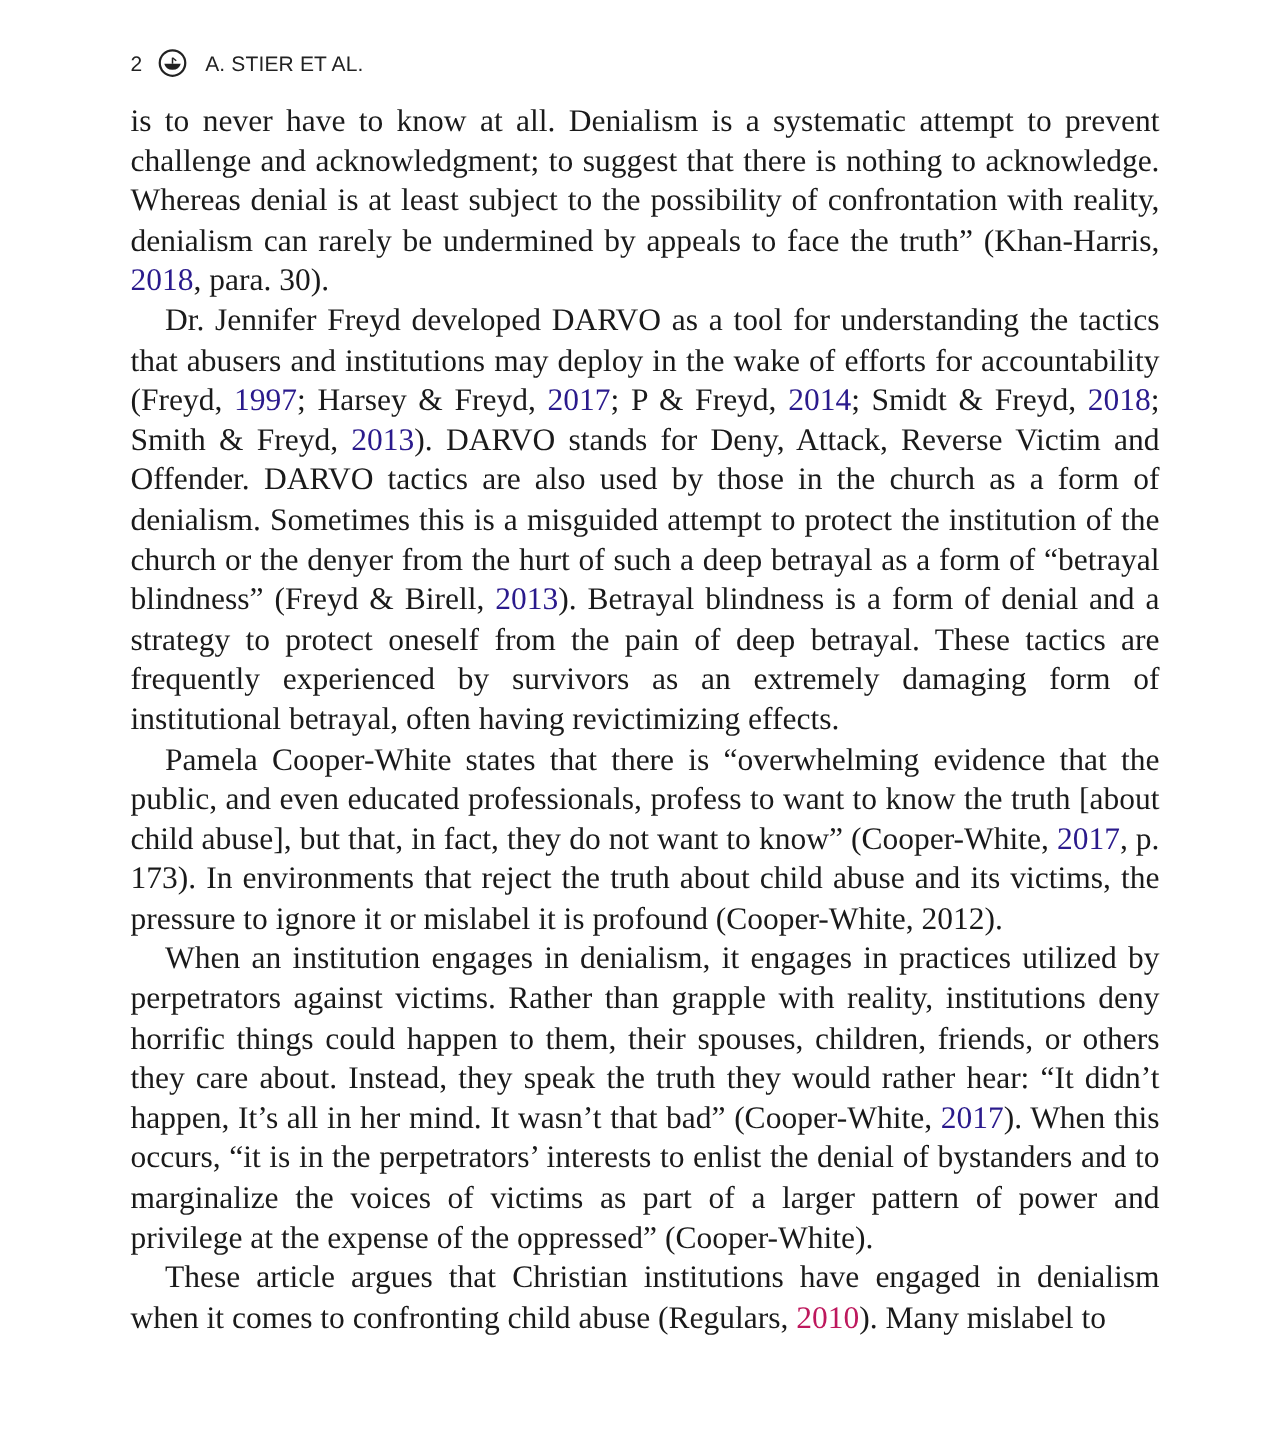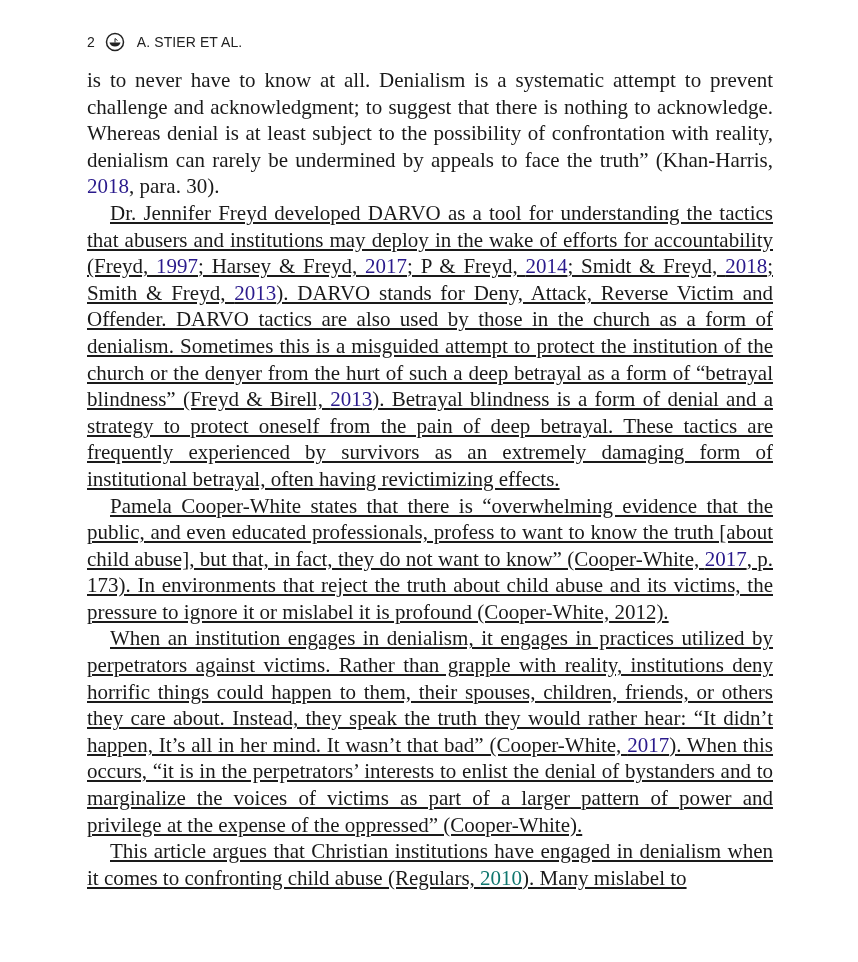--- a/index.html
+++ b/index.html
@@ -15,21 +15,21 @@
   .header .pageno { margin-right: 10px; }
   .header .logo { width: 20px; height: 20px; margin-right: 12px; display: inline-block; }
   .header .running { letter-spacing: 0.1px; text-align: right; }
 
   .body-text {
     position: absolute; left: 87px; top: 67px; width: 686px;
     font-family: "Liberation Serif", serif; font-size: 21px; line-height: 26.6px;
     text-align: justify; hyphens: manual;
   }
   .body-text p { margin: 0; }
-  .body-text p.indent { text-indent: 23px; text-decoration: underline; }
+  .body-text p.indent { text-indent: 23px; }
   .cite { color: #2a1a8c; }
 </style>
 </head>
 <body>
 
 <div class="header">
   <span class="pageno">2</span>
   <span class="logo">
     <svg width="20" height="20" viewBox="0 0 20 20">
       <circle cx="10" cy="10" r="8.5" fill="none" stroke="#222" stroke-width="1.5"></circle>
@@ -39,14 +39,14 @@
     </svg>
   </span>
   <span class="running">A. STIER ET AL.</span>
 </div>
 
 <div class="body-text" id="body-text">
   <p><span>is to never have to know at all. Denialism is a systematic attempt to prevent challenge and acknowledgment; to suggest that there is nothing to acknowl­edge. Whereas denial is at least subject to the possibility of confrontation with reality, denialism can rarely be undermined by appeals to face the truth” (Khan-Harris, </span><span class="cite" style="color: rgb(42, 26, 140);">2018</span><span>, para. 30).</span></p>
   <p class="indent"><span>Dr. Jennifer Freyd developed DARVO as a tool for understanding the tactics that abusers and institutions may deploy in the wake of efforts for accountability (Freyd, </span><span class="cite" style="color: rgb(42, 26, 140);">1997</span><span>; Harsey &amp; Freyd, </span><span class="cite" style="color: rgb(42, 26, 140);">2017</span><span>; P &amp; Freyd, </span><span class="cite" style="color: rgb(42, 26, 140);">2014</span><span>; Smidt &amp; Freyd, </span><span class="cite" style="color: rgb(42, 26, 140);">2018</span><span>; Smith &amp; Freyd, </span><span class="cite" style="color: rgb(42, 26, 140);">2013</span><span>). DARVO stands for Deny, Attack, Reverse Victim and Offender. DARVO tactics are also used by those in the church as a form of denialism. Sometimes this is a misguided attempt to protect the institution of the church or the denyer from the hurt of such a deep betrayal as a form of “betrayal blindness” (Freyd &amp; Birell, </span><span class="cite" style="color: rgb(42, 26, 140);">2013</span><span>). Betrayal blindness is a form of denial and a strategy to protect oneself from the pain of deep betrayal. These tactics are frequently experienced by survivors as an extremely damaging form of institutional betrayal, often having revictimizing effects.</span></p>
   <p class="indent"><span>Pamela Cooper-White states that there is “overwhelming evidence that the public, and even educated professionals, profess to want to know the truth [about child abuse], but that, in fact, they do not want to know” (Cooper-White, </span><span class="cite" style="color: rgb(42, 26, 140);">2017</span><span>, p. 173). In environments that reject the truth about child abuse and its victims, the pressure to ignore it or mislabel it is profound (Cooper-White, 2012).</span></p>
   <p class="indent"><span>When an institution engages in denialism, it engages in practices utilized by perpetrators against victims. Rather than grapple with reality, institutions deny horrific things could happen to them, their spouses, children, friends, or others they care about. Instead, they speak the truth they would rather hear: “It didn’t happen, It’s all in her mind. It wasn’t that bad” (Cooper-White, </span><span class="cite" style="color: rgb(42, 26, 140);">2017</span><span>). When this occurs, “it is in the perpetrators’ interests to enlist the denial of bystanders and to marginalize the voices of victims as part of a larger pattern of power and privilege at the expense of the oppressed” (Cooper-White).</span></p>
-  <p class="indent"><span>This article argues that Christian institutions have engaged in denialism when it comes to confronting child abuse (Regulars, </span><span class="cite" style="color: #0f766e;">2010</span><span>). Many mislabel to</span></p>
+  <p class="indent"><span>These article argues that Christian institutions have engaged in denialism when it comes to confronting child abuse (Regulars, </span><span class="cite" style="color: #be185d;">2010</span><span>). Many mislabel to</span></p>
 </div>
 
 </body></html>

